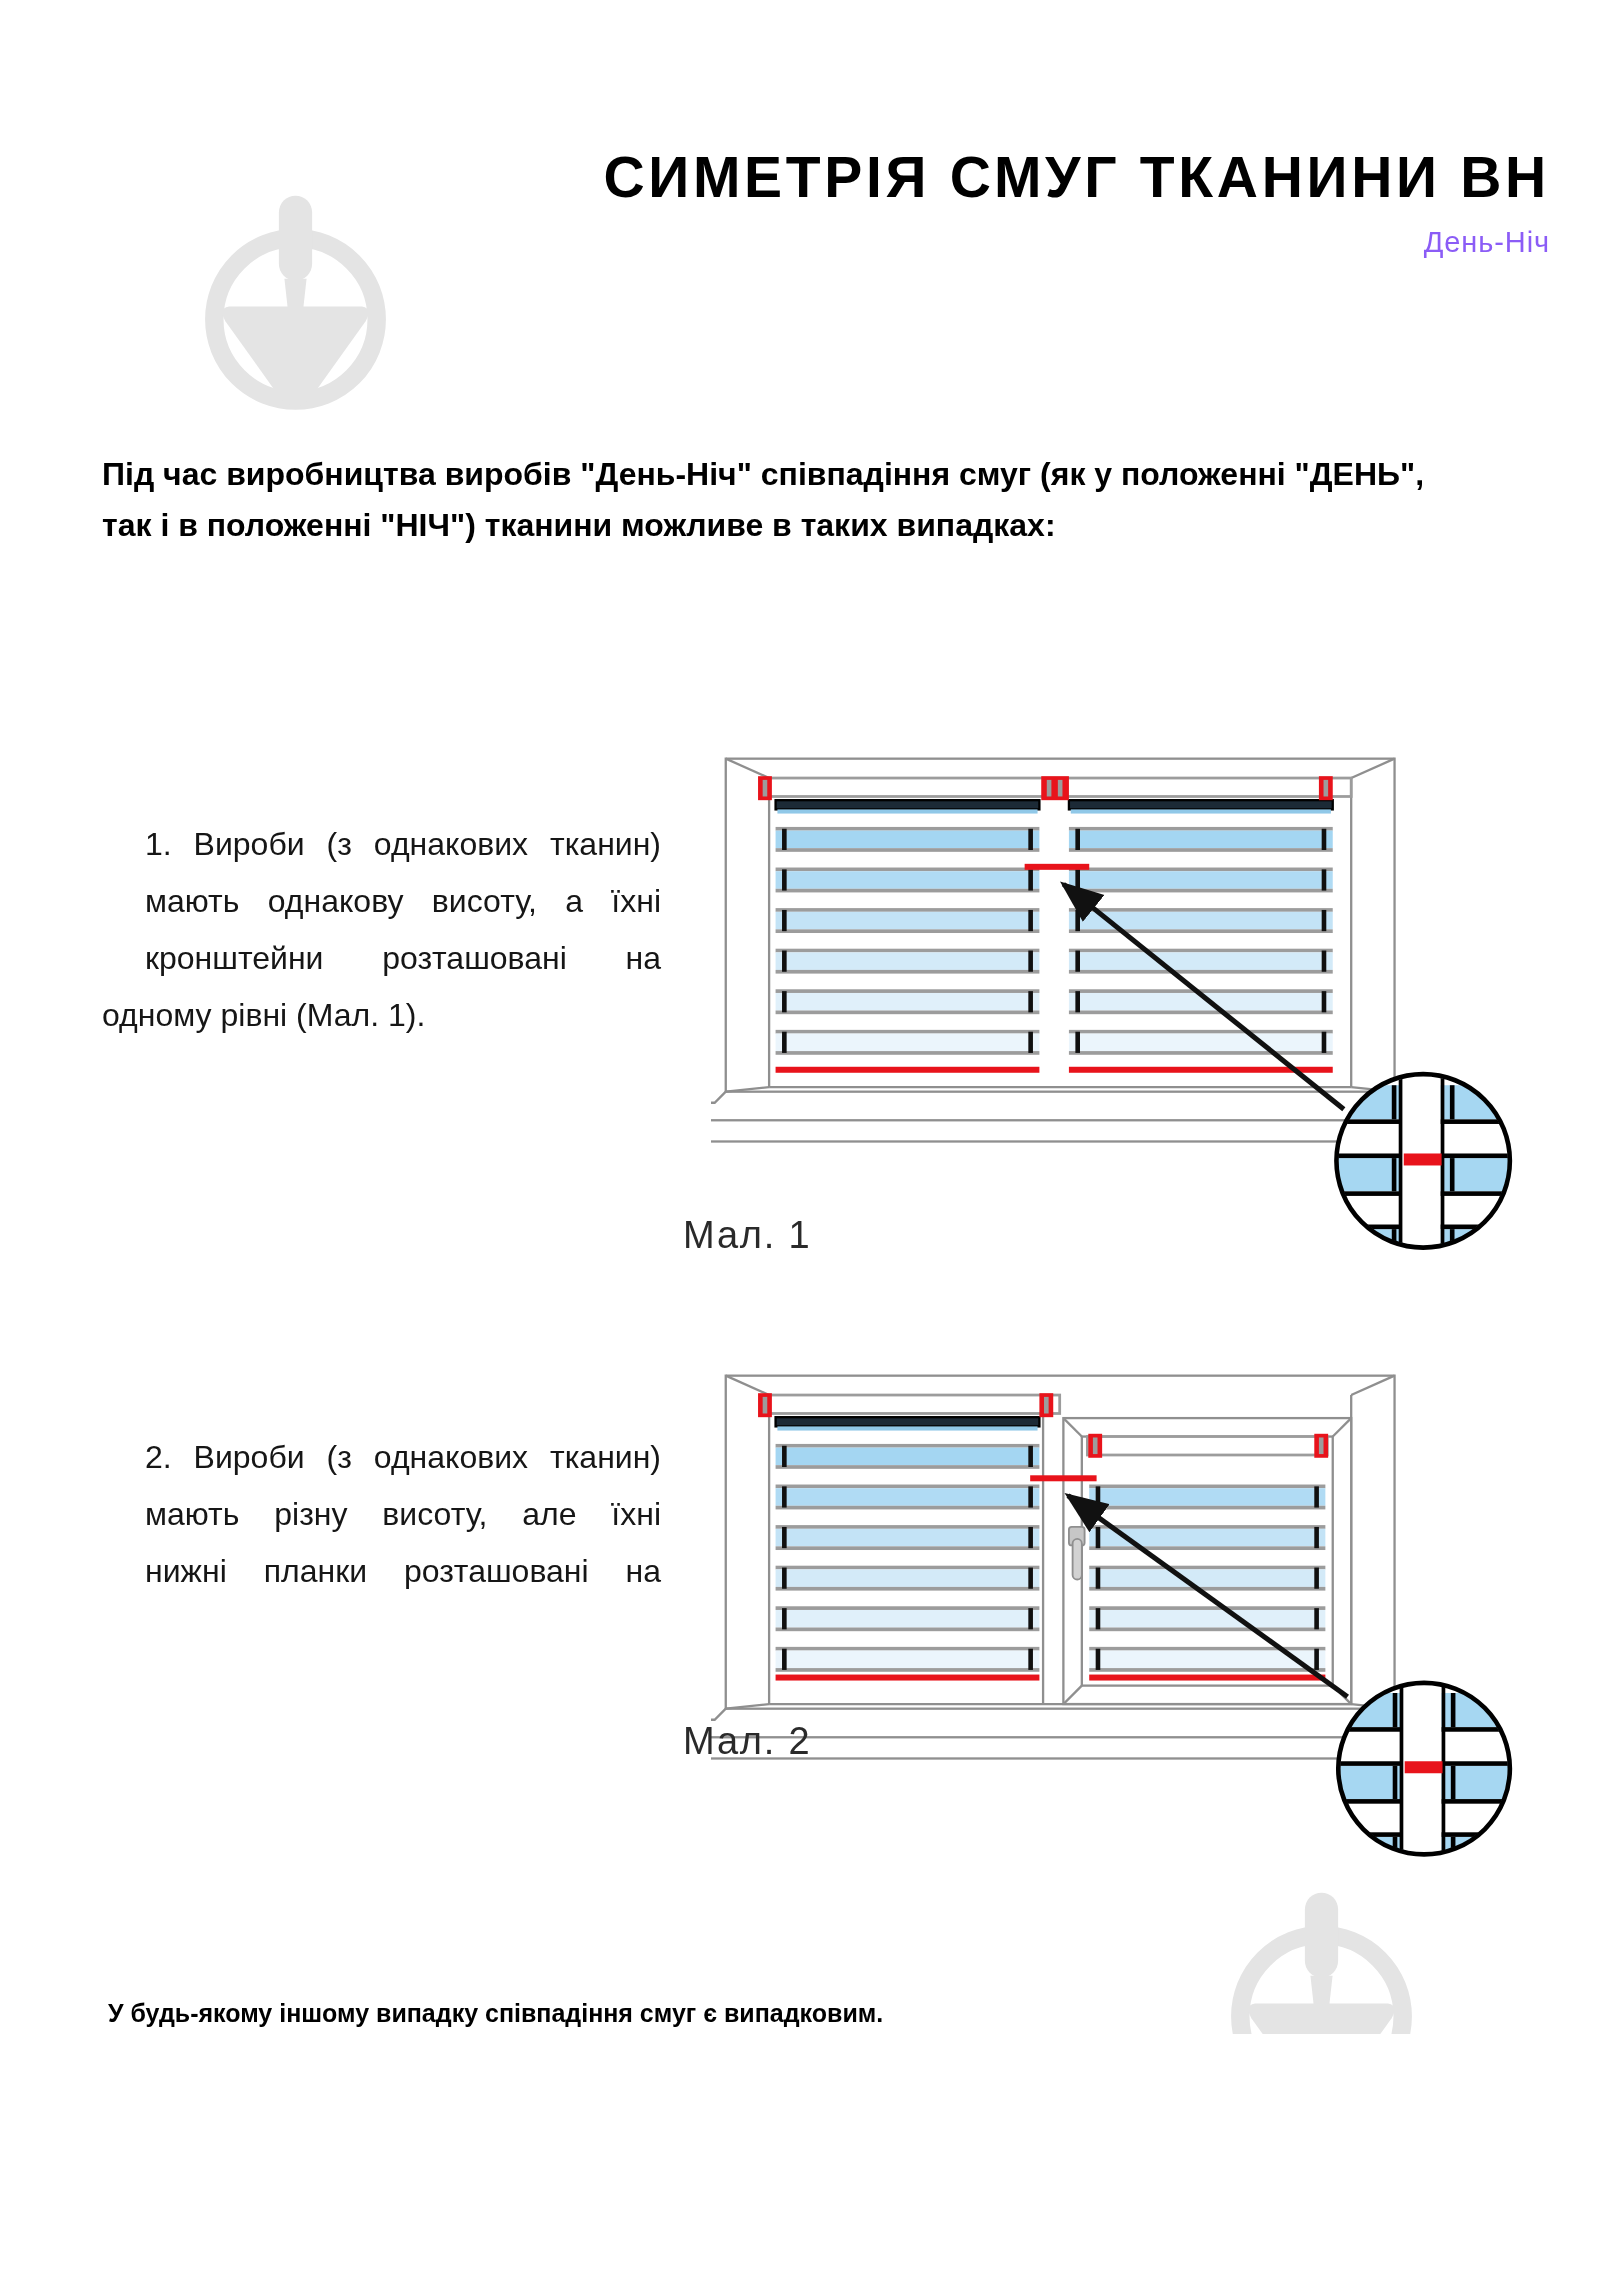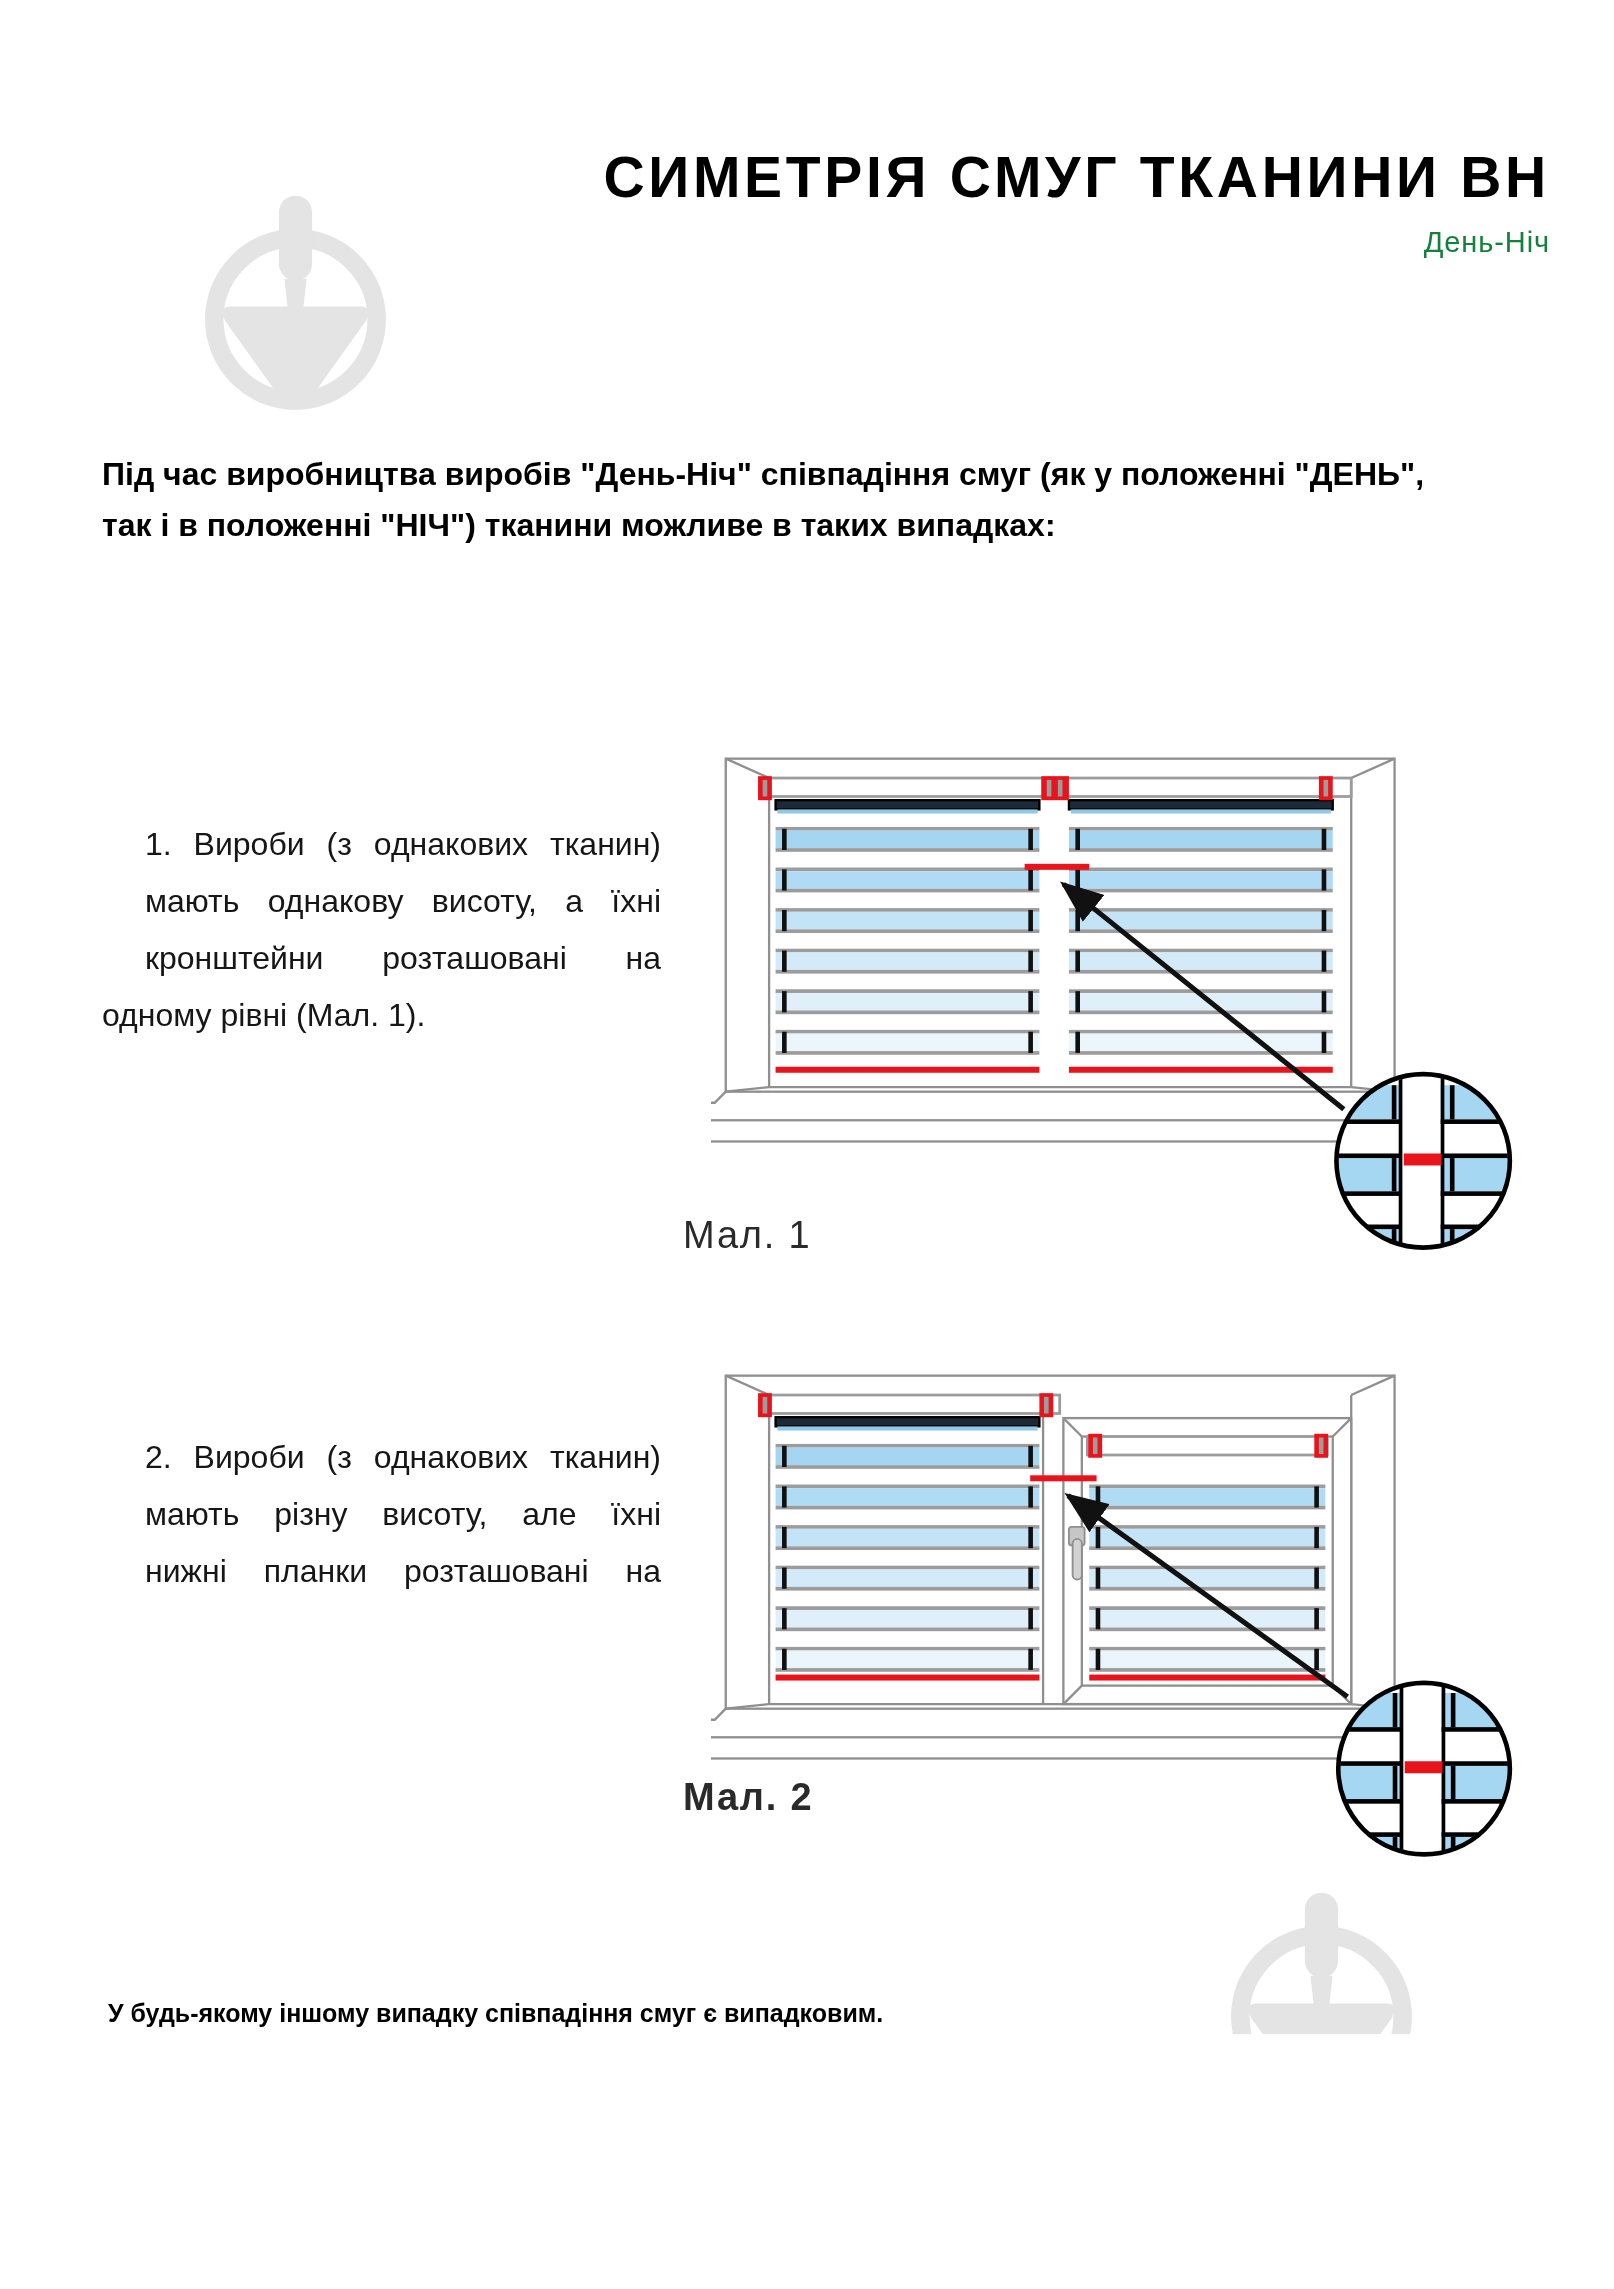--- a/index.html
+++ b/index.html
@@ -13,39 +13,39 @@
     overflow:hidden;
   }
   .abs{position:absolute;}
   .title{
     top:144px; right:64px;
     font-size:57px; font-weight:bold; letter-spacing:3.7px;
     white-space:nowrap; color:#000;
   }
   .subtitle{
     top:226px; right:64px;
-    font-size:29px; font-weight:400; letter-spacing:0.9px; color:#15803d;
+    font-size:29px; font-weight:400; letter-spacing:0.9px; color:#8b5cf6;
     white-space:nowrap;
   }
   .intro{
     left:102px; top:449px;
     font-size:32px; font-weight:bold; line-height:51px; color:#000;
   }
   .intro .tline{white-space:nowrap;}
   .itemtext{
     width:559px; font-size:32px; line-height:57px; color:#161616;
   }
   .item1{left:102px; top:816px;}
   .item2{left:102px; top:1429px;}
   .justify .tline.jfull{text-align:justify; text-align-last:justify;margin-left:43px;}
   .caption{
     font-size:38px; letter-spacing:1.8px; color:#2a2a2a; white-space:nowrap;
   }
   .cap1{left:683px; top:1174px;margin-top:40px;}
-  .cap2{left:683px; top:1776px;font-weight:bold;}
+  .cap2{left:683px; top:1720px;}
   .footer-note{
     left:108px; top:1999px;
     font-size:25px; font-weight:bold; color:#000; white-space:nowrap;
   }
   .wm{position:absolute;}
   .wm1{left:194px; top:190px; width:203px; height:231px;}
   .wm2{left:1220px; top:1887px; width:203px; height:231px;}
   .wmfill{fill:var(--wm);}
   .wmring{fill:none; stroke:var(--wm); stroke-width:20px;}
   .fig{position:absolute;}

